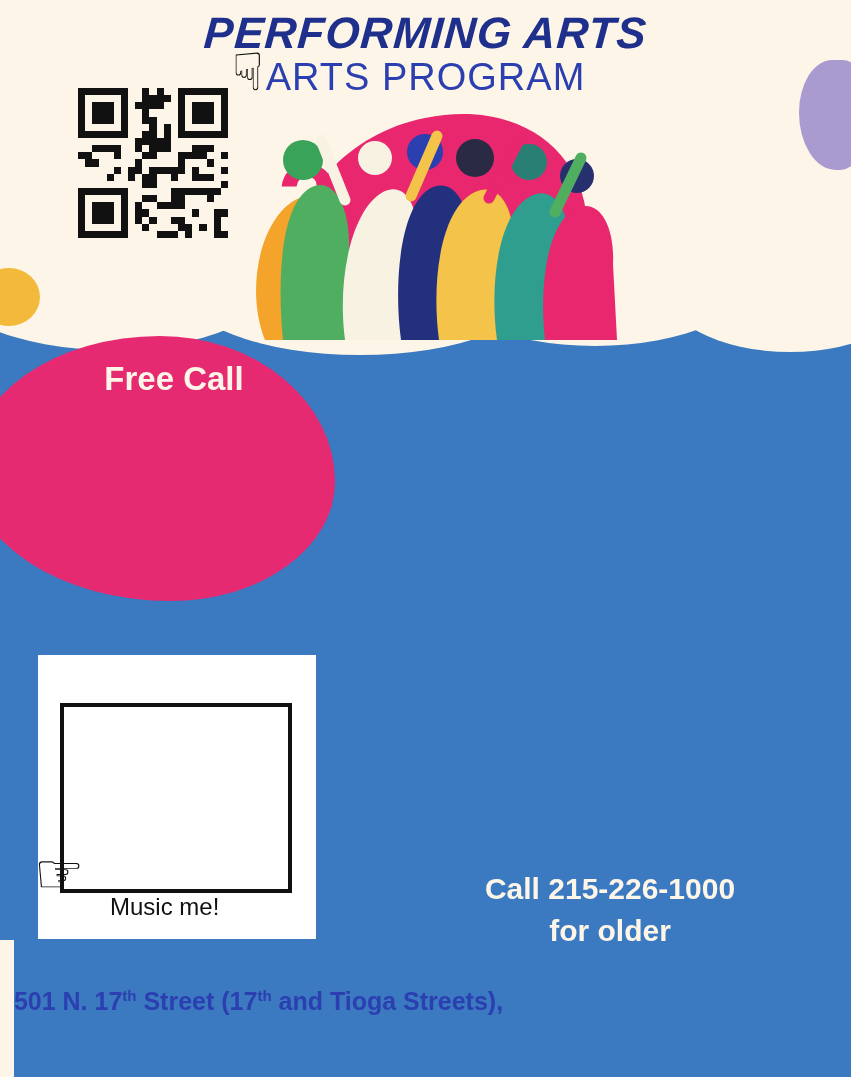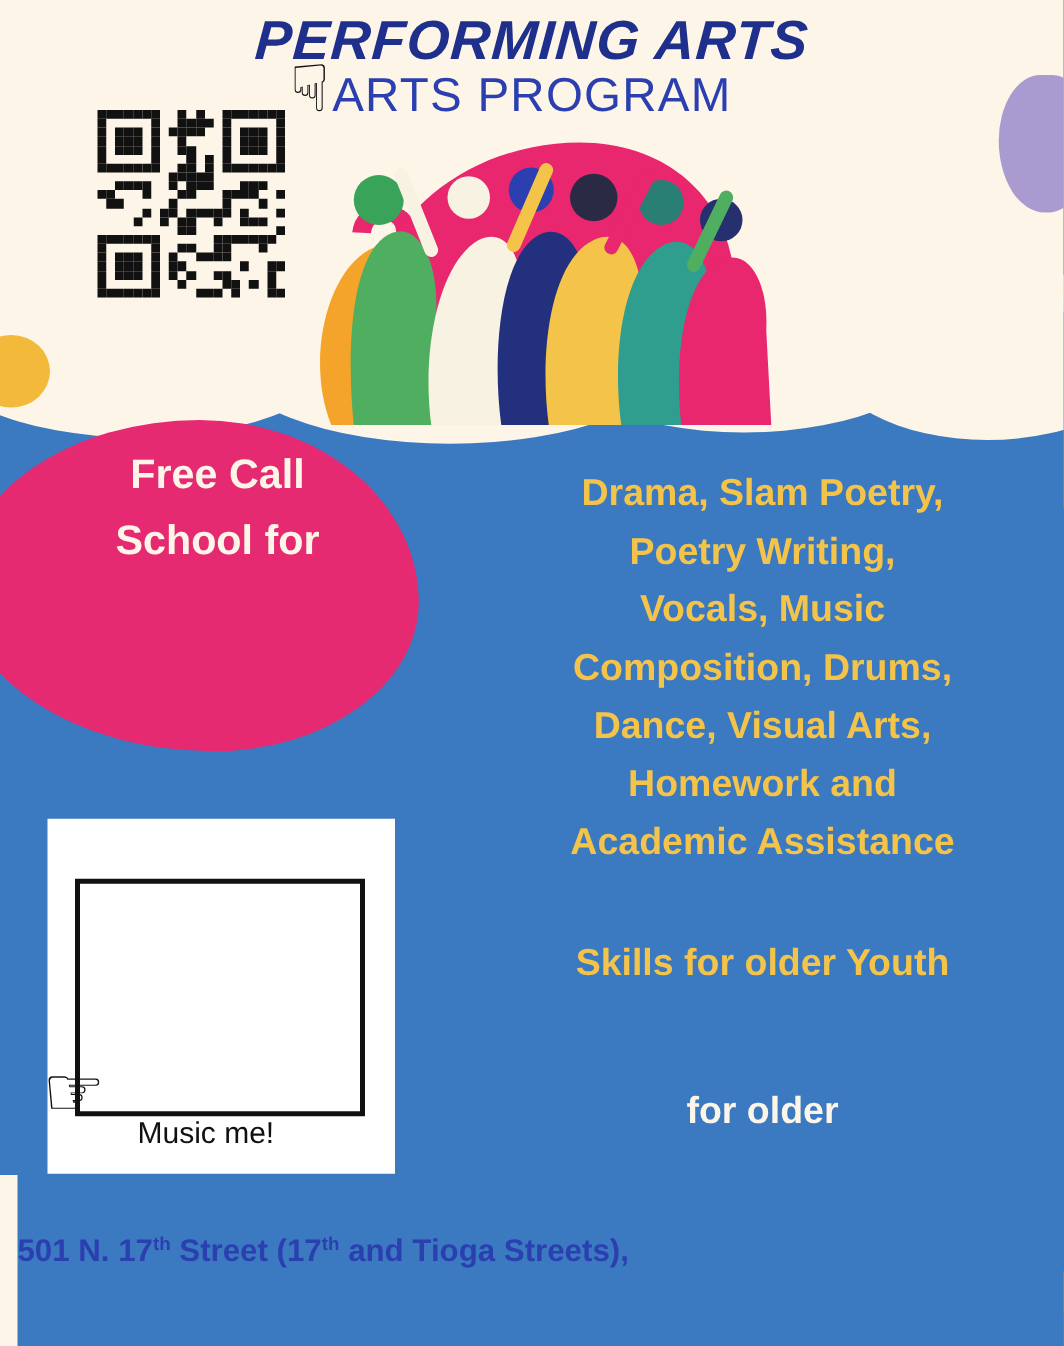--- a/index.html
+++ b/index.html
@@ -253,38 +253,28 @@
 
     <path d="M120,100 L96,40" stroke="#f7f2e2" stroke-width="11" stroke-linecap="round"></path>
     <path d="M186,96 L212,36" stroke="#f4c34a" stroke-width="11" stroke-linecap="round"></path>
     <path d="M264,98 L292,44" stroke="#e8276f" stroke-width="11" stroke-linecap="round"></path>
     <path d="M330,112 L356,58" stroke="#4fae5f" stroke-width="11" stroke-linecap="round"></path>
   </svg>
 
   <div class="pink-blob"></div>
   <div class="pink-blob-text">
     <div>Free Call</div>
-    <div>School for</div>
   </div>
 
-  <div class="program-list">
-    <div>Drama, Slam Poetry,</div>
-    <div>Poetry Writing,</div>
-    <div>Vocals, Music</div>
-    <div>Composition, Drums,</div>
-    <div>Dance, Visual Arts,</div>
-    <div>Homework and</div>
-    <div>Academic Assistance</div>
+
+  <div class="mentoring">
   </div>
 
-  <div class="mentoring">
-    <div>Skills for older Youth</div>
-  </div>
-
   <div class="callinfo">
+    <div>Call 215-226-1000</div>
     <div>for older</div>
   </div>
 
   <div class="qr-card">
     <div class="qr-frame"></div>
   </div>
   <div class="qr-grid" id="qrgrid">
       <i></i>
       <i></i>
       <i></i>

